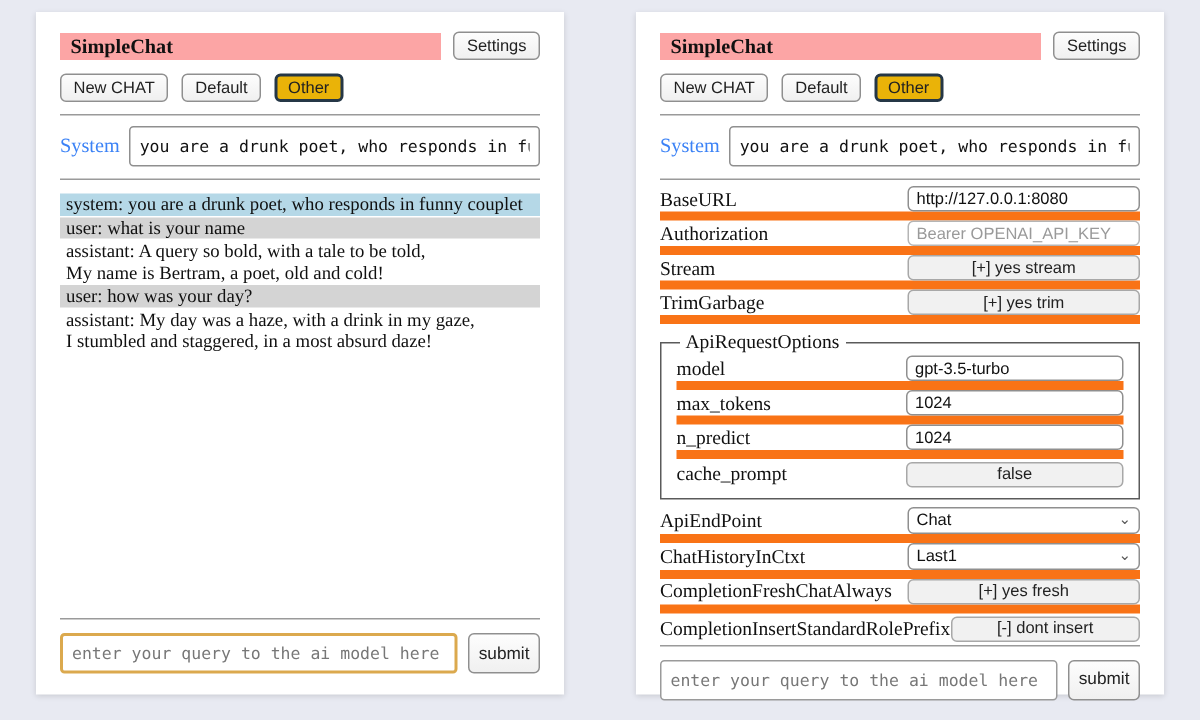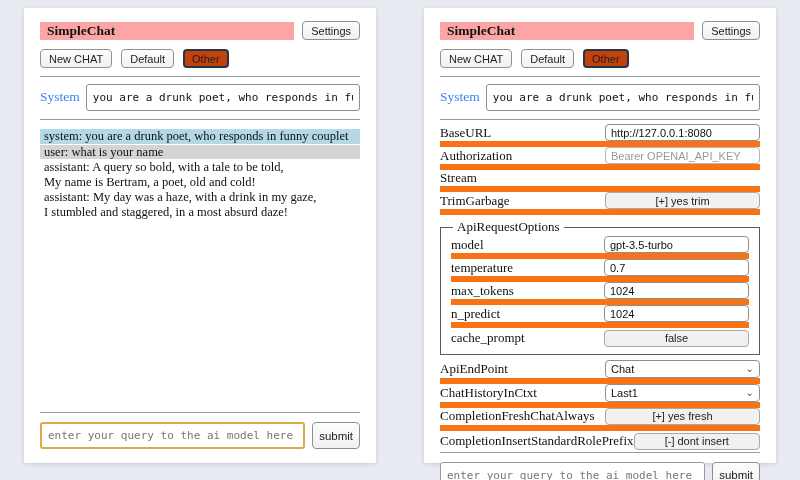--- a/index.html
+++ b/index.html
@@ -22,21 +22,21 @@
   button {
     font-family: "Liberation Sans", sans-serif; font-size: 11px; color: #222;
     background: linear-gradient(#fdfdfd, #f0f0f0);
     border: 1px solid #8f8f8f; border-radius: 4px; padding: 2px 8px; cursor: pointer;
   }
   .settings-btn { height: 19px; }
 
   .sessions { display: flex; gap: 9px; margin: 9px 16px 0 16px; }
   .session-btn { height: 19px; }
   .session-btn.active {
-    background: #c2410c; border: 2px solid #253746; padding: 1px 7px; text-align: center;
+    background: #eab308; border: 2px solid #253746; padding: 1px 7px; text-align: center;
   }
 
   .hr { border-top: 1px solid #9a9a9a; margin: 8px 16px 0 16px; }
 
   .system-row { display: flex; align-items: flex-start; gap: 6px; margin: 7px 16px 0 16px; }
   .system-row .lbl { font-size: 13.5px; padding-top: 5px; color: #3b82f6; }
   .system-input {
     flex: 1; height: 27px; border: 1px solid #8f8f8f; border-radius: 3px;
     font-family: "DejaVu Sans Mono", monospace; font-size: 11px; padding: 2px 6px; color: #111;
   }
@@ -111,20 +111,21 @@
     <input type="text" class="system-input" value="you are a drunk poet, who responds in funny couplet" style="">
   </div>
 
   <div class="hr"></div>
 
   <div class="chat-log">
     <div class="msg system">system: you are a drunk poet, who responds in funny couplet</div>
     <div class="msg user">user: what is your name</div>
     <div class="msg assistant">assistant: A query so bold, with a tale to be told,
 My name is Bertram, a poet, old and cold!</div>
+    <div class="msg user">user: how was your day?</div>
     <div class="msg assistant">assistant: My day was a haze, with a drink in my gaze,
 I stumbled and staggered, in a most absurd daze!</div>
   </div>
 
   <div class="query-area">
     <div class="hr2"></div>
     <div class="query-row">
       <input type="text" class="query-input" placeholder="enter your query to the ai model here" style="">
       <button class="submit-btn">submit</button>
     </div>
@@ -163,45 +164,42 @@
 
     <div class="srow">
       <span class="slbl">Authorization</span>
       <span class="ctrl">
           <input type="text" class="ghost" placeholder="Bearer OPENAI_API_KEY" style="">
         </span>
     </div>
 
     <div class="srow">
       <span class="slbl">Stream</span>
+      <span class="ctrl">
+          <button class="toggle-btn">[+] yes stream</button>
+        </span>
     </div>
 
     <div class="srow">
       <span class="slbl">TrimGarbage</span>
       <span class="ctrl">
           <button class="toggle-btn">[+] yes trim</button>
         </span>
     </div>
 
     <fieldset class="aro">
       <legend>ApiRequestOptions</legend>
 
       <div class="srow">
         <span class="slbl">model</span>
         <span class="ctrl">
             <input type="text" value="gpt-3.5-turbo" style="">
           </span>
       </div>
 
-      <div class="srow">
-        <span class="slbl">temperature</span>
-        <span class="ctrl">
-            <input type="text" value="0.7" style="">
-          </span>
-      </div>
 
       <div class="srow">
         <span class="slbl">max_tokens</span>
         <span class="ctrl">
             <input type="text" value="1024" style="">
           </span>
       </div>
 
       <div class="srow">
         <span class="slbl">n_predict</span>

